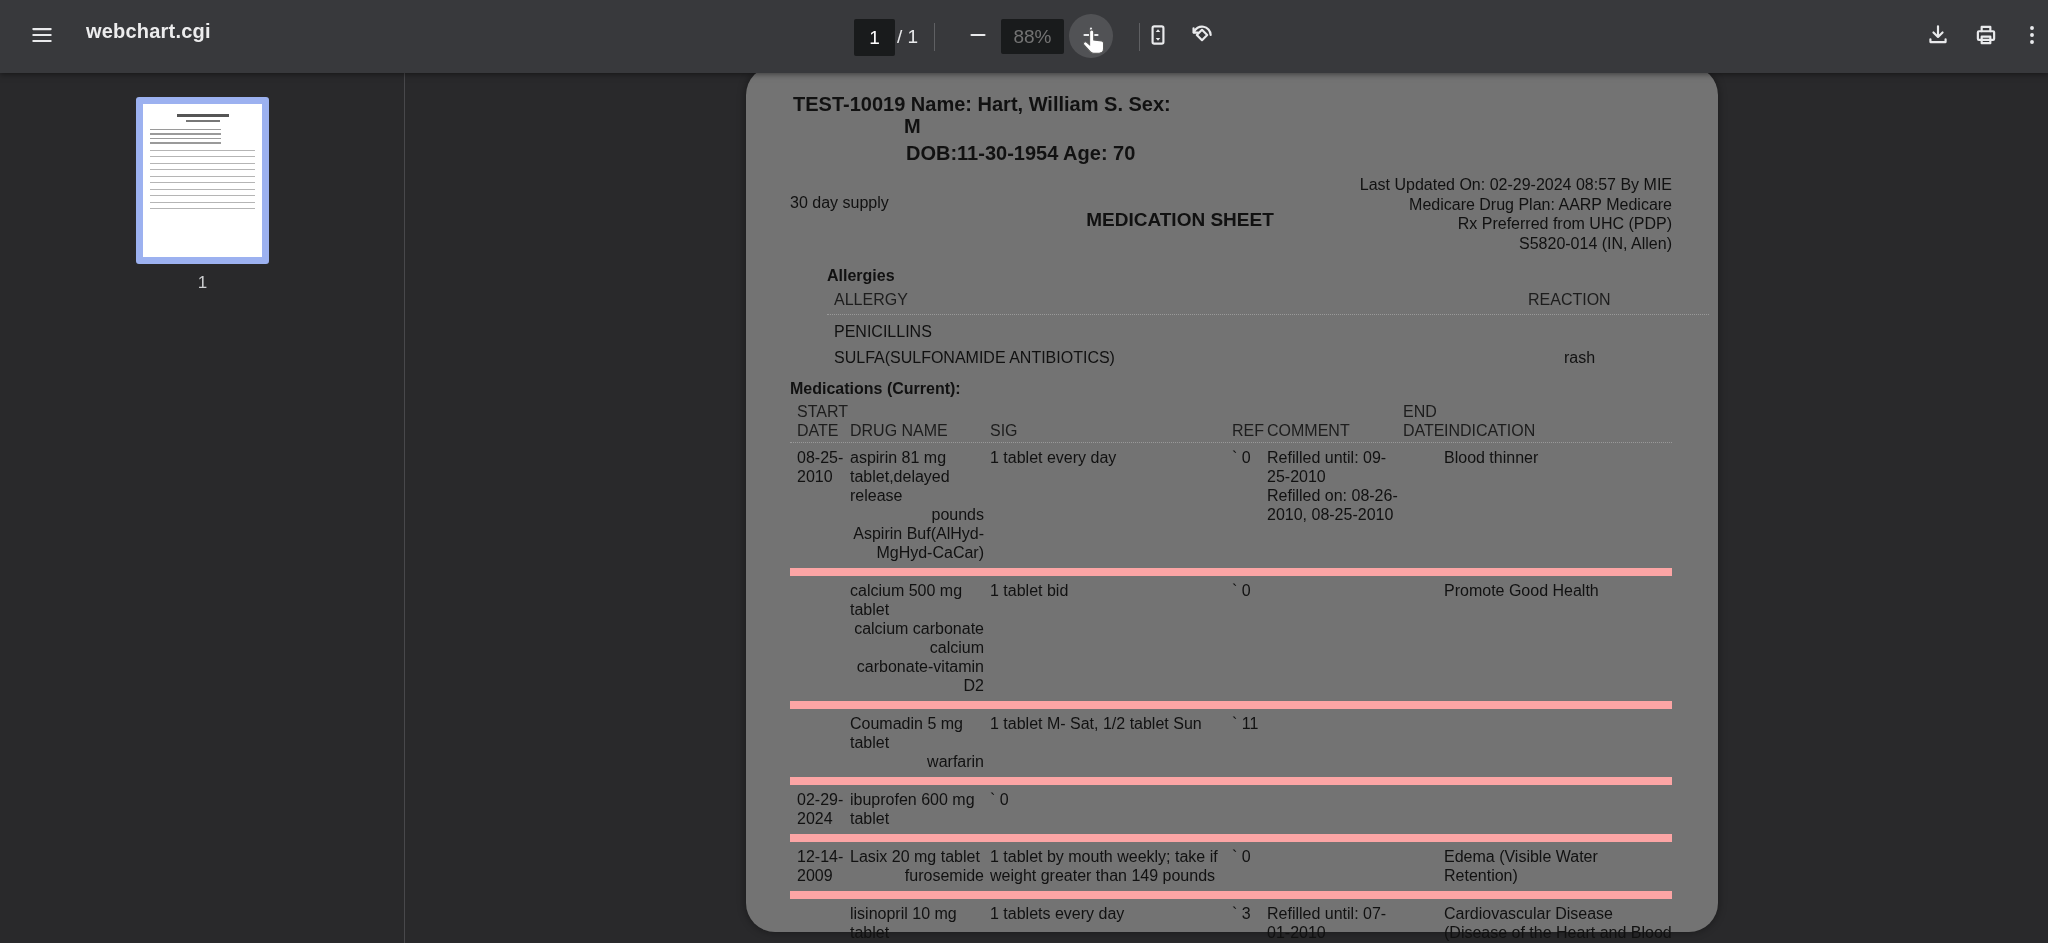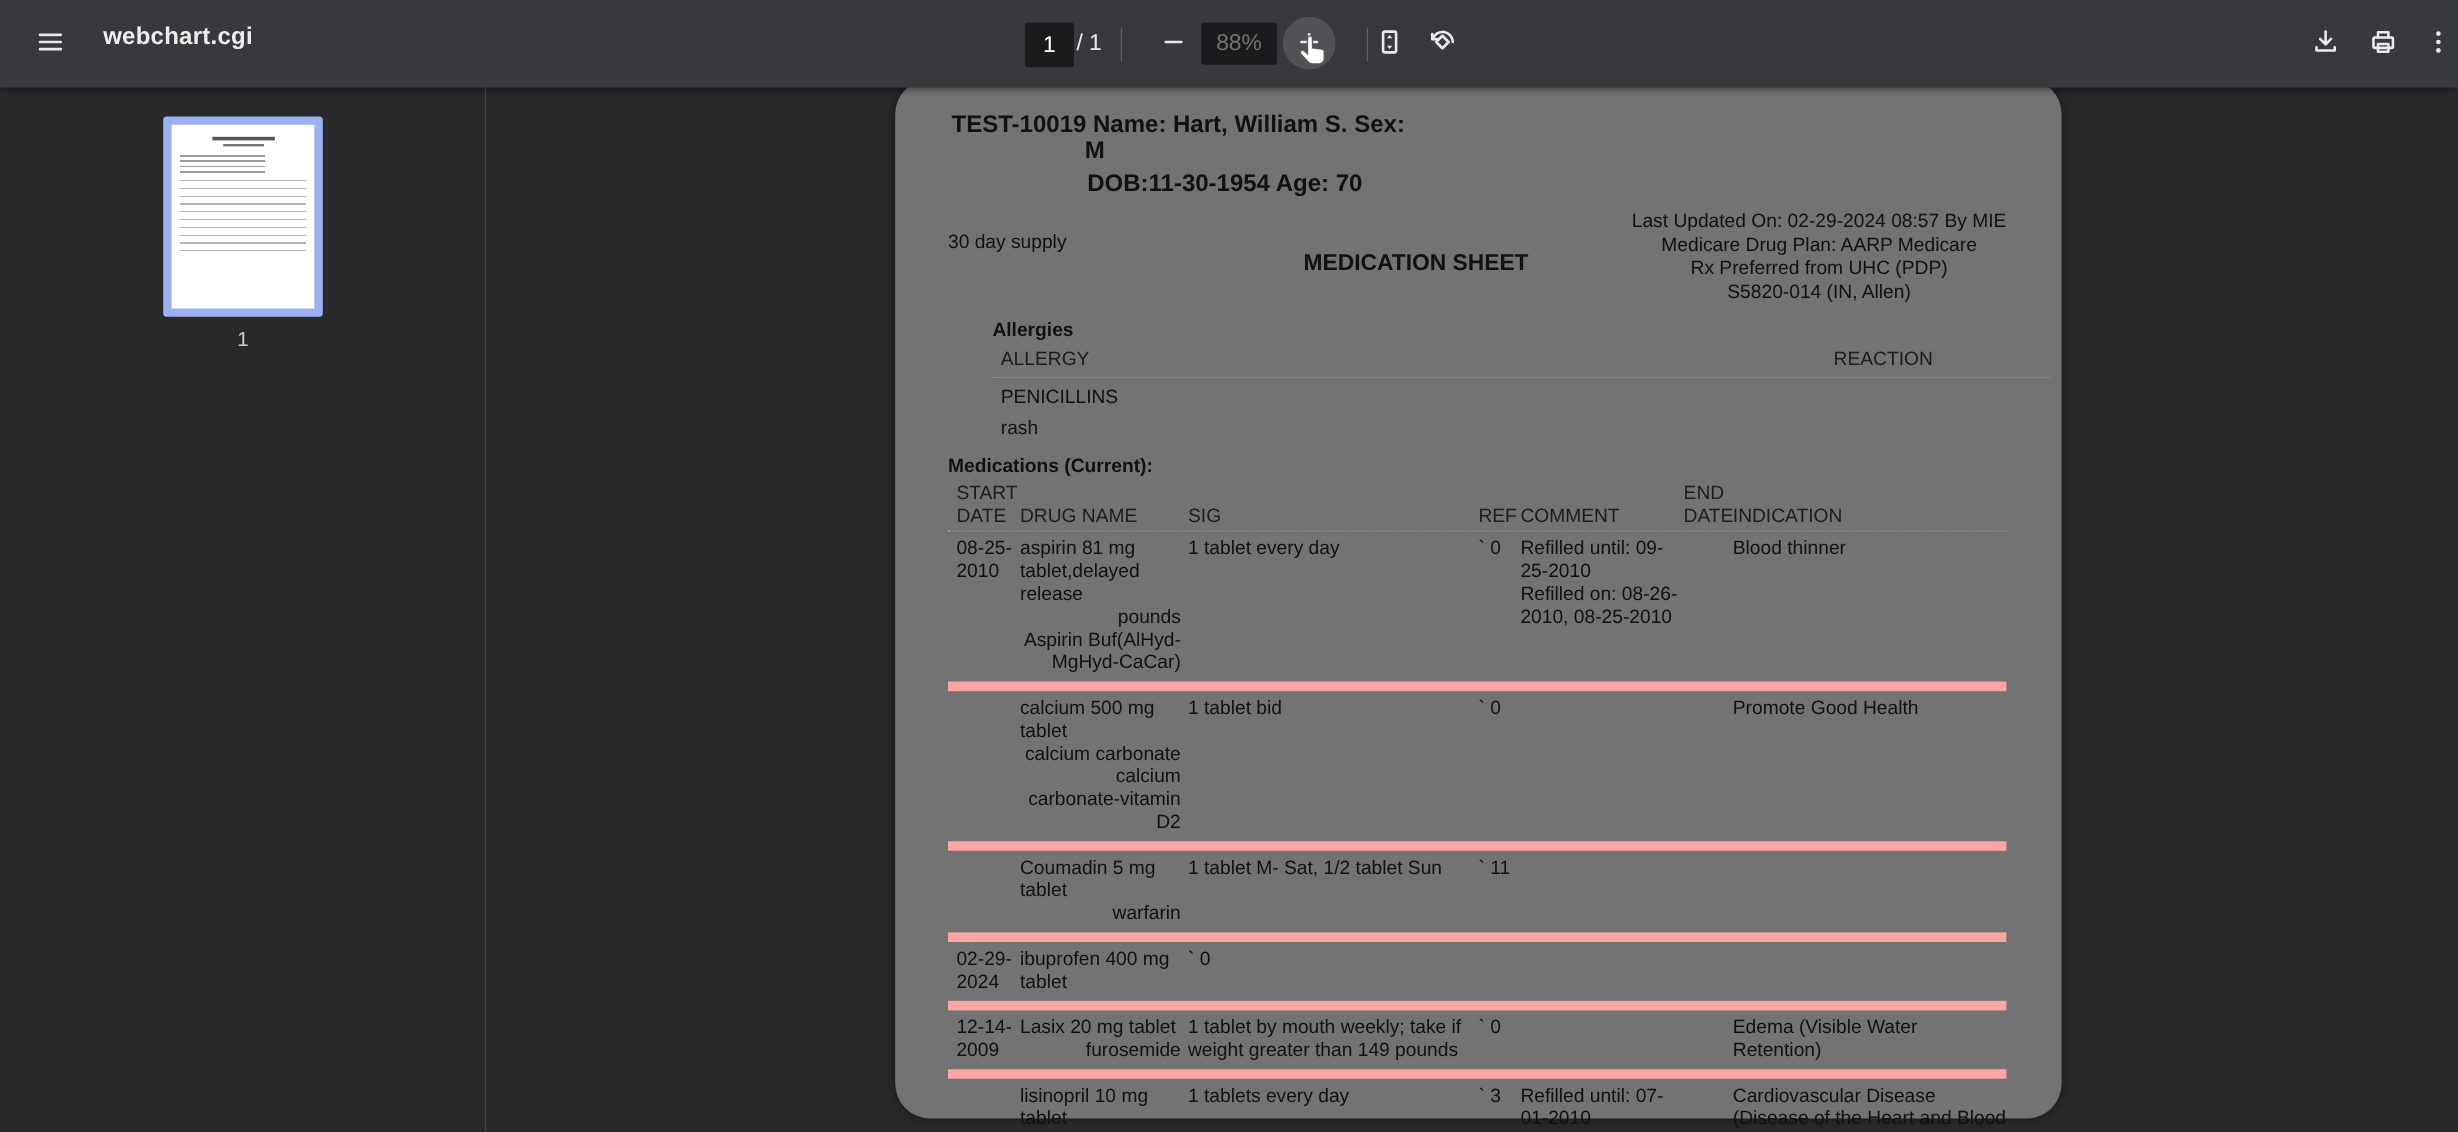--- a/index.html
+++ b/index.html
@@ -27,21 +27,21 @@
   .thumb-num{position:absolute;left:136px;top:200px;width:133px;text-align:center;color:#cdced0;font-size:17px;}
 
   
   .page{position:absolute;left:746px;top:66px;width:972px;height:866px;background:#737373;box-shadow:0 0 8px rgba(0,0,0,.4);color:#111;font-size:16px;line-height:19px;border-radius:29px;}
   .h-line{position:absolute;font-size:20px;font-weight:bold;line-height:26px;white-space:nowrap;}
   .h-line1{left:47px;top:25px;}
   .h-line2{left:158px;top:47px;}
   .h-line3{left:160px;top:74px;}
   .supply{position:absolute;left:44px;top:127px;}
   .doc-title{position:absolute;left:434px;top:144px;transform:translateX(-50%);font-size:19px;font-weight:bold;white-space:nowrap;}
-  .updated{position:absolute;right:46px;top:109px;text-align:center;line-height:19.5px;margin-left:47px;}
+  .updated{position:absolute;right:46px;top:109px;text-align:right;line-height:19.5px;margin-left:47px;}
 
   .sec-title{font-size:16px;font-weight:bold;line-height:20px;}
   .allergies{position:absolute;left:44px;top:200px;width:882px;margin-left:37px;}
   .al-head{display:grid;grid-template-columns:694px auto;margin-top:4px;padding-bottom:5px;border-bottom:1px dotted #999;color:#1d1d1d;}
   .al-head > div, .al-row > div{padding-left:7px;}
   .al-row{display:grid;grid-template-columns:694px auto;margin-top:7px;gap:36px;}
 
   .meds{position:absolute;left:44px;top:313px;width:882px;}
   .m-grid{display:grid;grid-template-columns:60px 140px 242px 35px 136px 41px 228px;}
   .m-head{margin-top:3px;padding-bottom:2px;border-bottom:1px dotted #999;color:#1d1d1d;}
@@ -175,20 +175,21 @@
     <div class="sec-title">Allergies</div>
     <div class="al-head">
       <div>ALLERGY</div>
       <div>REACTION</div>
     </div>
     <div class="al-row">
       <div>PENICILLINS</div>
       <div></div>
     </div>
     <div class="al-row">
+      <div>SULFA(SULFONAMIDE ANTIBIOTICS)</div>
       <div>rash</div>
     </div>
   </div>
 
   <div class="meds">
     <div class="sec-title">Medications (Current):</div>
     <div class="m-grid m-head">
       <div class="hc1">
         <div>START</div>
         <div>DATE</div>
@@ -276,21 +277,21 @@
           </div>
           <div class="c5"></div>
           <div class="c6"></div>
           <div class="c7"></div>
         </div>
         <div class="m-grid m-row">
           <div class="c1">
             <div>02-29-2024</div>
           </div>
           <div class="c2">
-            <div>ibuprofen 400 mg tablet</div>
+            <div>ibuprofen 600 mg tablet</div>
           </div>
           <div class="c4">
             <div>` 0</div>
           </div>
           <div class="c5"></div>
           <div class="c6"></div>
           <div class="c7"></div>
         </div>
         <div class="m-grid m-row">
           <div class="c1">

